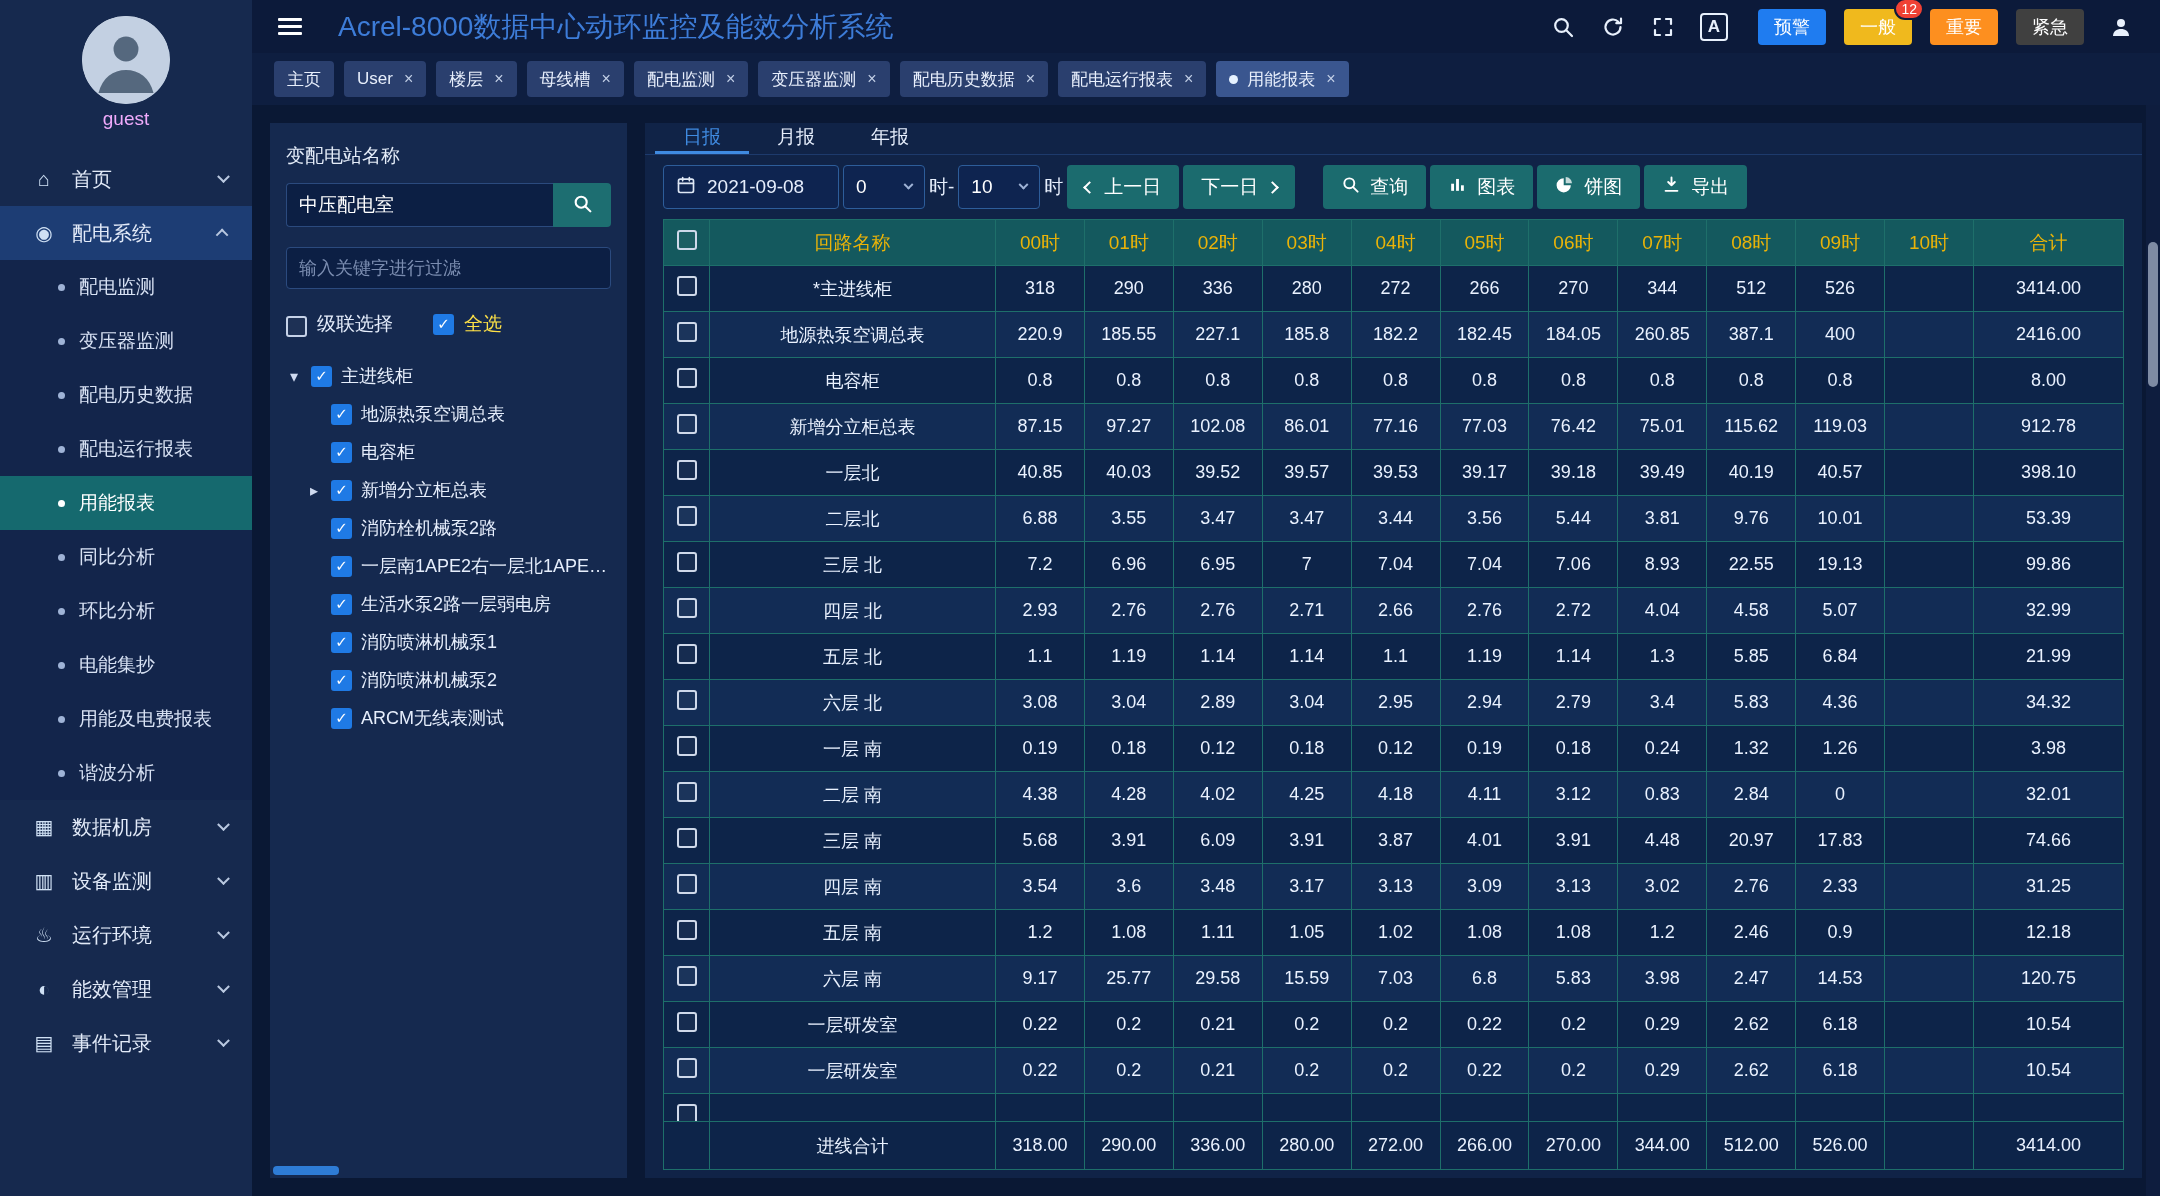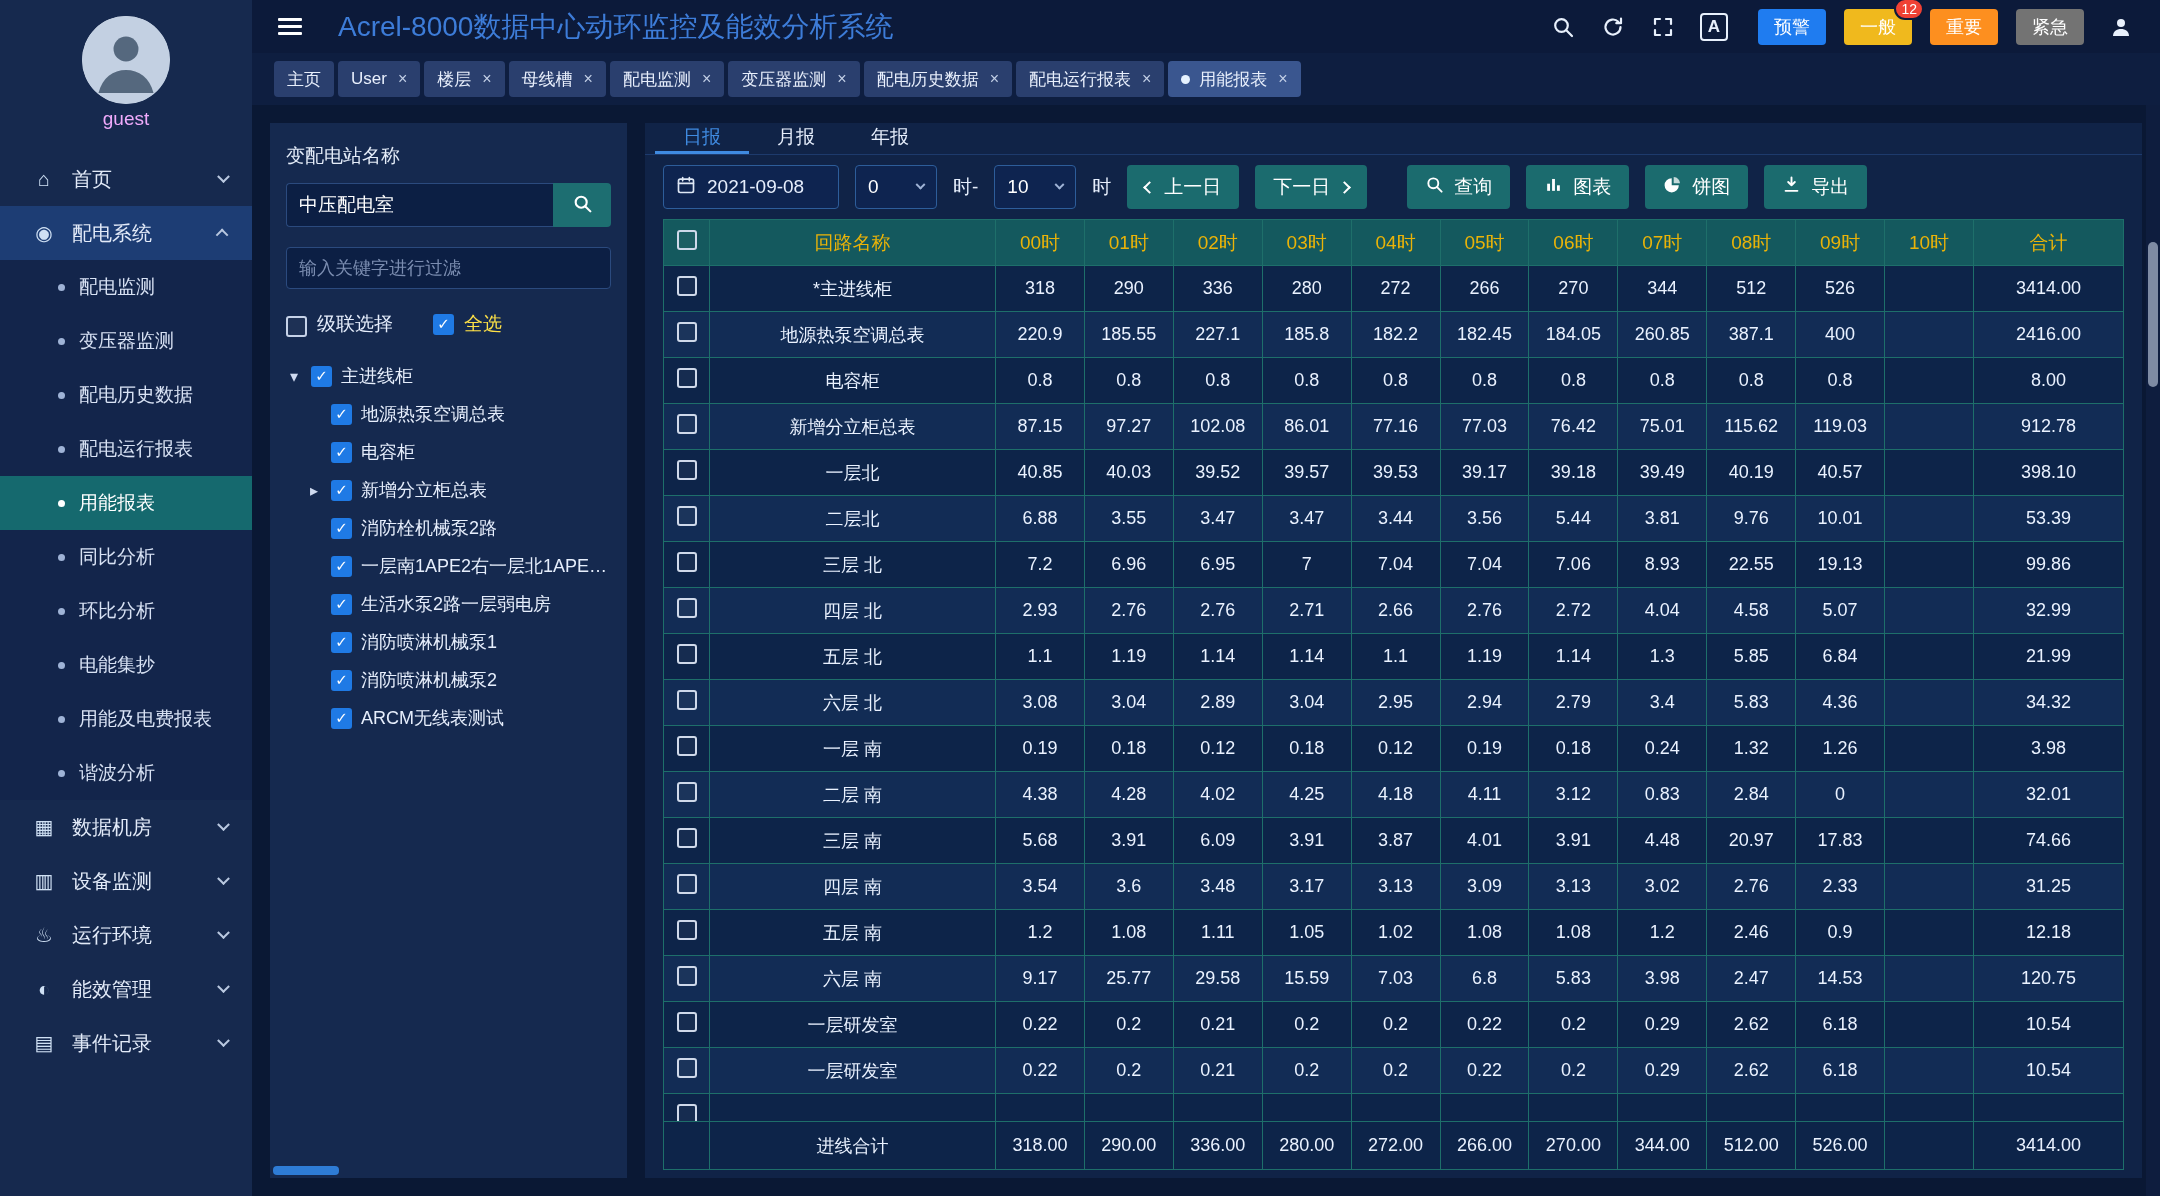--- a/index.html
+++ b/index.html
@@ -44,21 +44,21 @@
   .icon-btn{width:26px;height:26px;color:#e8f0fc;cursor:pointer;display:flex;align-items:center;justify-content:center}
   .icon-btn svg{width:24px;height:24px}
   .font-icon{width:28px;height:28px;border:2px solid #e8f0fc;border-radius:4px;color:#e8f0fc;
     display:flex;align-items:center;justify-content:center;font-size:17px;font-weight:bold;cursor:pointer}
   .alarm-group{display:flex;align-items:center;gap:18px;margin-left:6px}
   .alarm-btn{height:36px;padding:0 16px;border-radius:4px;font-size:18px;color:#fff;display:flex;align-items:center;position:relative;cursor:pointer}
   .alarm-badge{position:absolute;top:-11px;right:-12px;background:#f04134;color:#fff;border-radius:11px;min-width:26px;height:22px;
     font-size:14px;display:flex;align-items:center;justify-content:center;padding:0 5px;border:2px solid #0c1a3a}
 
   
-  .tabbar{height:52px;background:#0e1e40;display:flex;align-items:center;gap:4px;padding:0 22px;overflow:hidden}
+  .tabbar{height:52px;background:#0e1e40;display:flex;align-items:center;gap:10px;padding:0 22px;overflow:hidden}
   .tab{height:36px;background:#2a3f6e;border-radius:4px;display:flex;align-items:center;gap:9px;padding:0 13px;
     font-size:17px;color:#e8effc;cursor:pointer;white-space:nowrap}
   .tab.active{background:#3a568f}
   .tab .close{font-size:16px;color:#c2cfe6;margin-left:2px}
   .tabdot{width:9px;height:9px;border-radius:50%;background:#e6f2ff;flex:none}
 
   
   .content{flex:1;display:flex;gap:18px;padding:18px;min-height:0}
 
   
@@ -85,21 +85,21 @@
   .caret{color:#cfdaf0;font-size:16px;width:16px;text-align:center;flex:none}
   .tree-children{padding-left:20px}
   .tree-label{overflow:hidden;text-overflow:ellipsis}
   .tree-hthumb{position:absolute;left:3px;bottom:3px;width:66px;height:9px;border-radius:4px;background:#2e7cd6;cursor:pointer}
 
   
   .report-panel{flex:1;background:#102347;display:flex;flex-direction:column;min-width:0;overflow:hidden}
   .report-tabs{height:32px;display:flex;align-items:stretch;padding:0 10px;border-bottom:1px solid #1d3a6c;flex:none}
   .rtab{padding:0 28px;display:flex;align-items:center;font-size:19px;color:#e6eefc;cursor:pointer;border-bottom:3px solid transparent}
   .rtab.active{color:#3f8ae0;border-bottom-color:#3f8ae0}
-  .toolbar{display:flex;align-items:center;gap:16px;padding:10px 18px;flex:none}
+  .toolbar{display:flex;align-items:center;gap:4px;padding:10px 18px;flex:none}
   .date-box{width:176px;height:44px;border:1px solid #2d5d9a;background:#0e2450;border-radius:4px;
     display:flex;align-items:center;gap:11px;padding:0 12px;font-size:19px;cursor:pointer}
   .date-box svg{width:20px;height:20px;color:#dfe8f5}
   .hour-select{width:82px;height:44px;border:1px solid #2d5d9a;background:#0e2450;border-radius:4px;
     display:flex;align-items:center;justify-content:space-between;padding:0 12px;font-size:19px;cursor:pointer;color:#fff}
   .hour-select .ar{color:#9fb3d6}
   .tool-label{font-size:19px;color:#e6eefc}
   .tbtn{height:44px;padding:0 18px;background:#1b6b6e;border:none;border-radius:4px;color:#fff;font-size:19px;
     display:flex;align-items:center;gap:10px;cursor:pointer;white-space:nowrap}
   .tbtn svg{width:19px;height:19px}
@@ -264,21 +264,21 @@
             <div class="alarm-btn" style="background: rgb(31, 124, 240);">
               <span>预警</span>
             </div>
             <div class="alarm-btn" style="background: rgb(240, 185, 29);">
               <span>一般</span>
               <span class="alarm-badge">12</span>
             </div>
             <div class="alarm-btn" style="background: rgb(253, 143, 31);">
               <span>重要</span>
             </div>
-            <div class="alarm-btn" style="background: #737373;">
+            <div class="alarm-btn" style="background: #404040;">
               <span>紧急</span>
             </div>
           </div>
         <span class="icon-btn">
           <svg viewBox="0 0 24 24">
               <circle cx="12" cy="8" r="4" fill="currentColor"></circle>
               <path d="M4 21c0-4.4 3.6-7 8-7s8 2.6 8 7z" fill="currentColor"></path>
             </svg>
         </span>
       </div>

